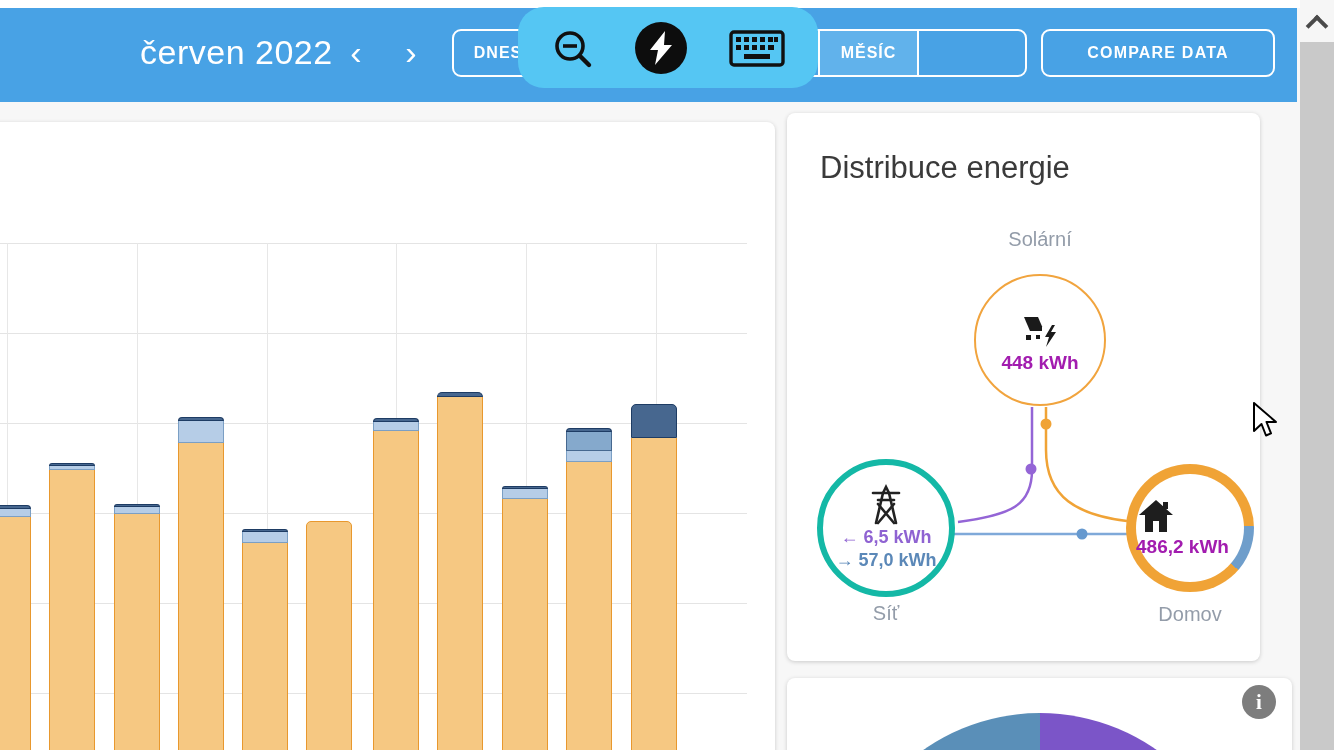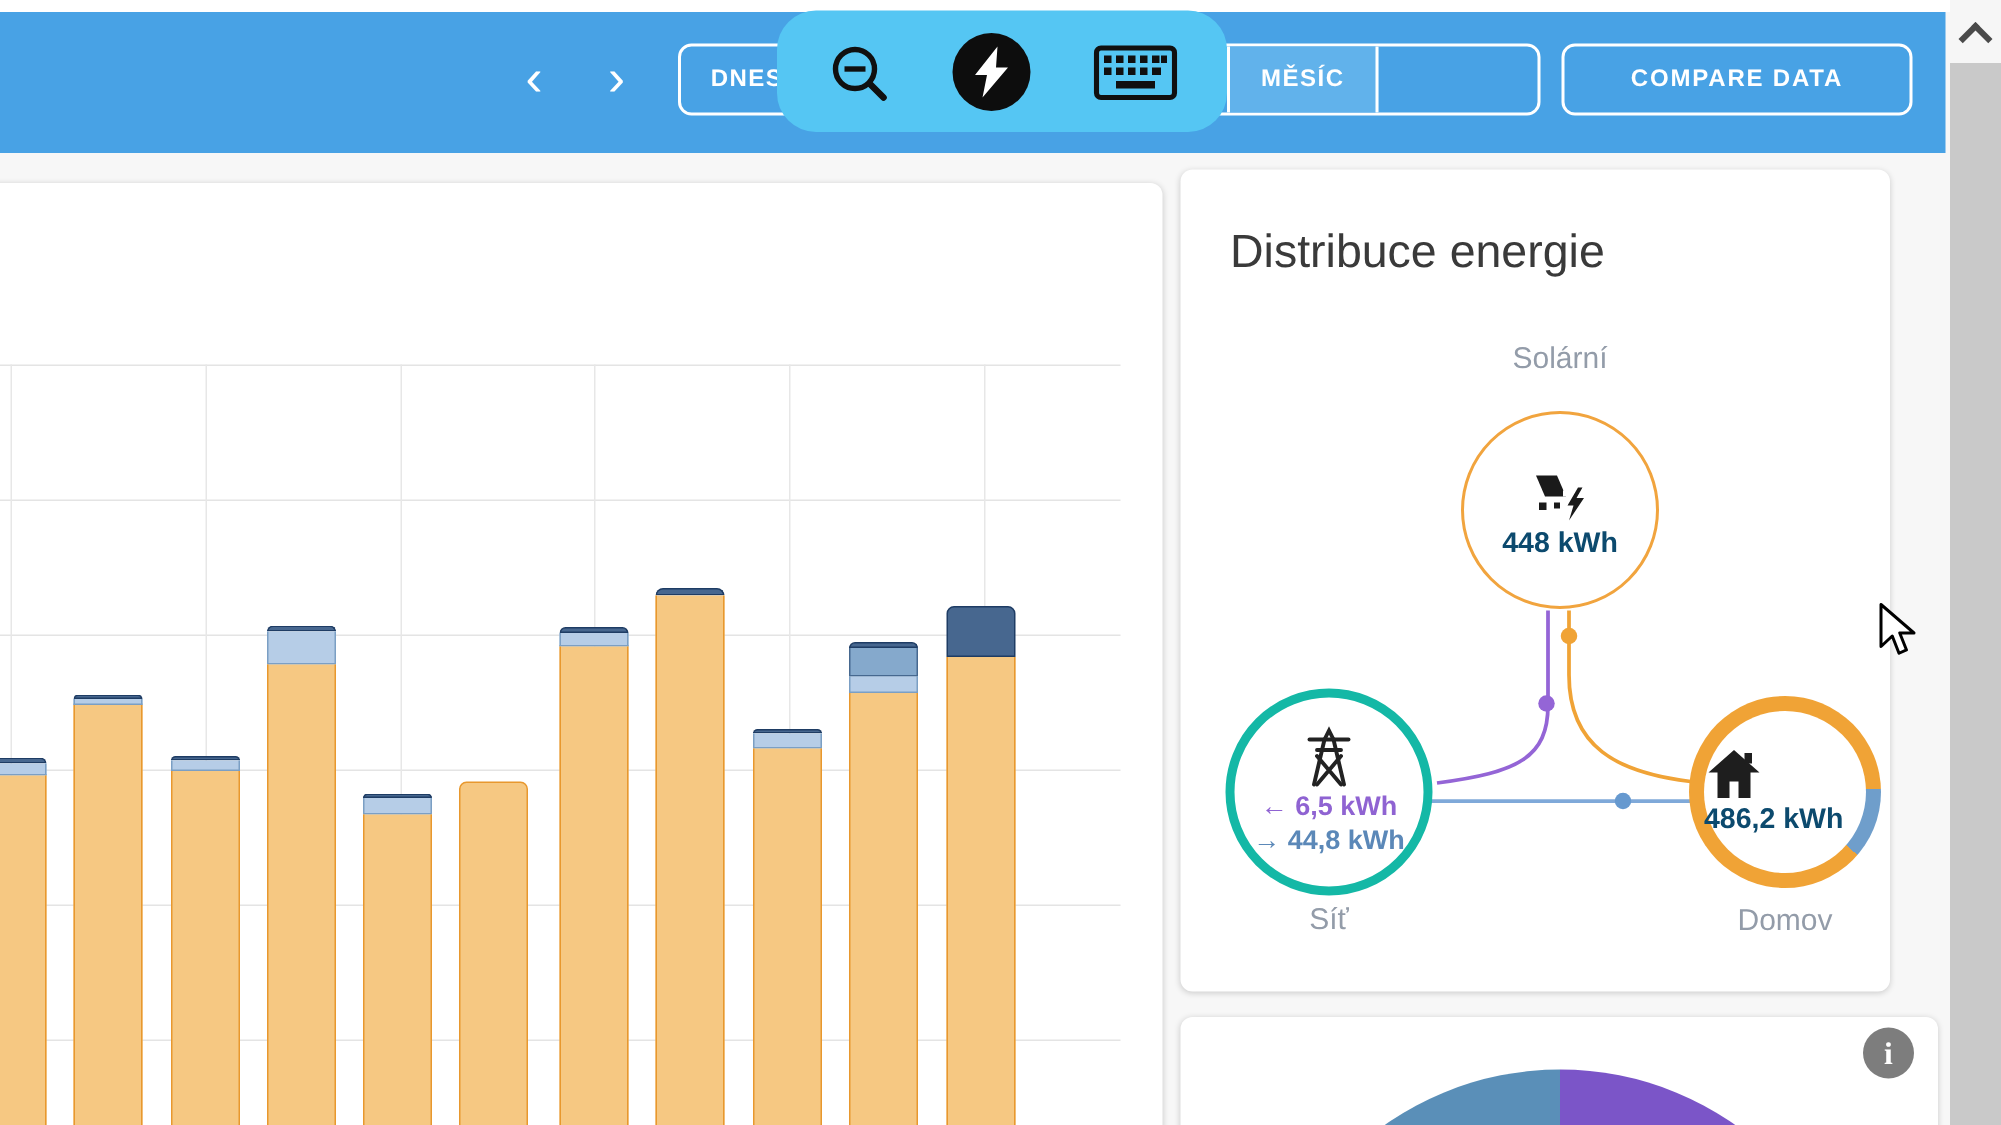--- a/index.html
+++ b/index.html
@@ -49,21 +49,21 @@
   .nodelabel{position:absolute;font-size:20px;color:#939ca9;text-align:center;}
   .circle{position:absolute;border-radius:50%;box-sizing:border-box;background:#fff;
           display:flex;flex-direction:column;align-items:center;justify-content:center;z-index:4;}
   .circ-solar{left:187px;top:161px;width:132px;height:132px;border:2.5px solid #f1a43e;}
   .circ-grid{left:30px;top:346px;width:138px;height:138px;border:6px solid #14b8a6;}
   .ring-home{position:absolute;left:339px;top:351px;width:128px;height:128px;border-radius:50%;z-index:4;
              background:conic-gradient(#f0a336 0deg 88deg, #6f9ecb 88deg 131deg, #f0a336 131deg 360deg);
              display:flex;align-items:center;justify-content:center;}
   .ring-inner{width:108px;height:108px;border-radius:50%;background:#fff;display:flex;flex-direction:column;
               align-items:flex-start;justify-content:center;}
-  .kwh{font-size:19px;font-weight:600;color:#0c4a6e;margin-top:0;white-space:nowrap;}
+  .kwh{font-size:19px;font-weight:600;color:#a21caf;margin-top:0;white-space:nowrap;}
   .gridflow{font-size:18px;font-weight:600;line-height:23px;white-space:nowrap;}
   .flowsvg{position:absolute;left:0;top:0;z-index:2;}
 
   
   .pie{position:absolute;left:50px;top:35px;width:406px;height:406px;border-radius:50%;}
   .infoicon{position:absolute;left:455px;top:7px;width:34px;height:34px;border-radius:50%;background:#7d7d7d;
             color:#fff;font-size:21px;font-weight:bold;display:flex;align-items:center;justify-content:center;
             cursor:pointer;font-family:"Liberation Serif",serif;}
 
   
@@ -76,20 +76,21 @@
   .cursor{position:absolute;left:1252px;top:402px;z-index:100;pointer-events:none;}
 </style>
 </head>
 <body>
 
 <div class="stage">
 
   <div class="topstrip"></div>
 
   <div class="header" style="background: rgb(72, 162, 229);">
+    <div class="period">červen 2022</div>
     <div class="navchev nav-prev">‹</div>
     <div class="navchev nav-next">›</div>
     <div class="segctl">
       <div class="seg seg-today">DNES</div>
       <div class="seg seg-month" style="background: rgb(97, 178, 235);">MĚSÍC</div>
     </div>
     <div class="cmpbtn">COMPARE DATA</div>
   </div>
 
   <div class="rdtoolbar" style="background: rgb(85, 198, 243);">
@@ -202,21 +203,21 @@
       <svg width="40" height="42" viewBox="-20 -21 40 42">
         <g stroke="#222" stroke-width="2.6" fill="none" stroke-linecap="round">
           <path d="M-10,18 L-3,-12 M10,18 L3,-12"></path>
           <path d="M-13,-12 L13,-12"></path>
           <path d="M-8,-5 L8,-5"></path>
           <path d="M-3,-12 L0,-18 L3,-12"></path>
           <path d="M-8,18 L8,-1 M8,18 L-8,-1"></path>
         </g>
       </svg>
       <div class="gridflow" style="color:#8f63d2;">← 6,5 kWh</div>
-      <div class="gridflow" style="color:#5b88b8;">→ 44,8 kWh</div>
+      <div class="gridflow" style="color:#5b88b8;">→ 57,0 kWh</div>
     </div>
     <div class="nodelabel" style="left:49px;top:489px;width:100px;">Síť</div>
 
     <div class="ring-home">
       <div class="ring-inner">
         <svg width="40" height="38" viewBox="-20 -19 40 38">
           <path d="M0,-17 L17,-2 H11 V15 H3 V4 H-3 V15 H-11 V-2 H-17 Z" fill="#1e1e1e"></path>
           <rect x="7" y="-15" width="5" height="7" fill="#1e1e1e"></rect>
         </svg>
         <div class="kwh">486,2 kWh</div>

